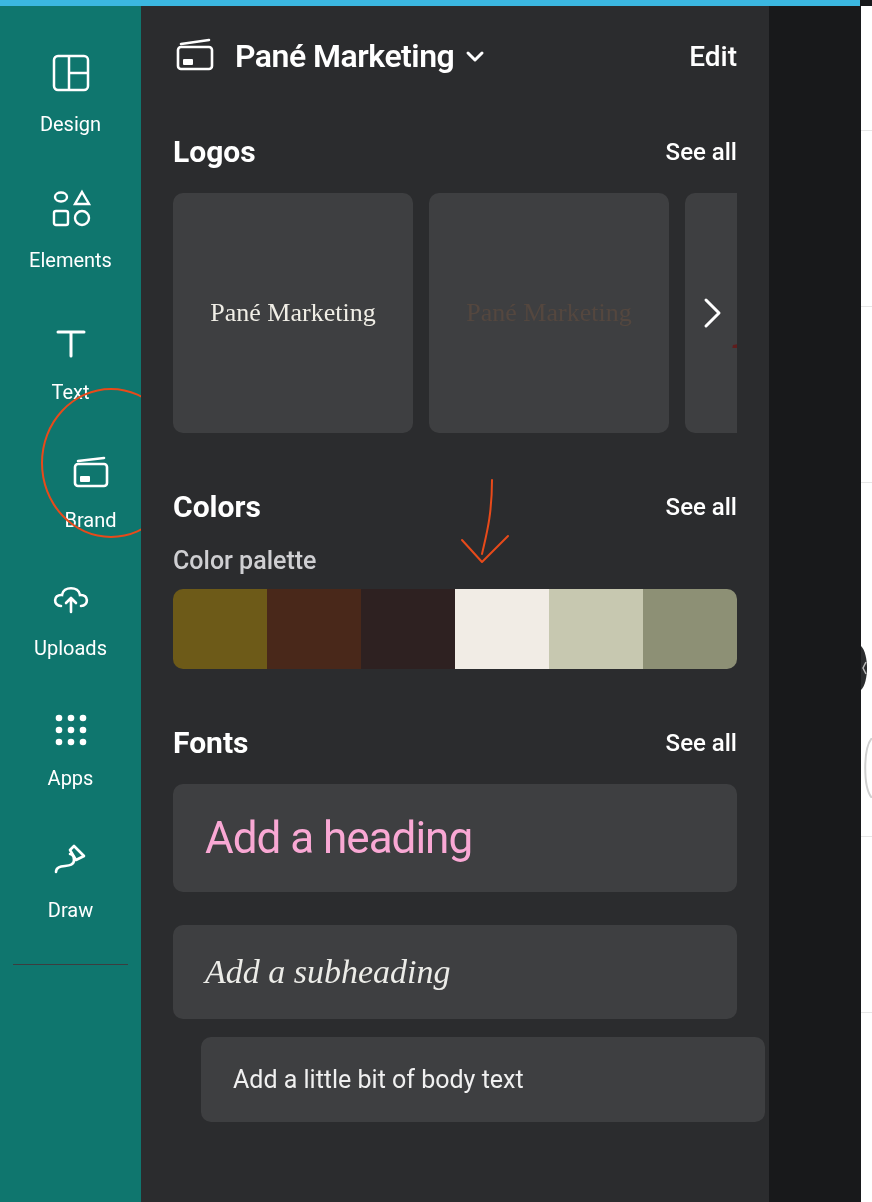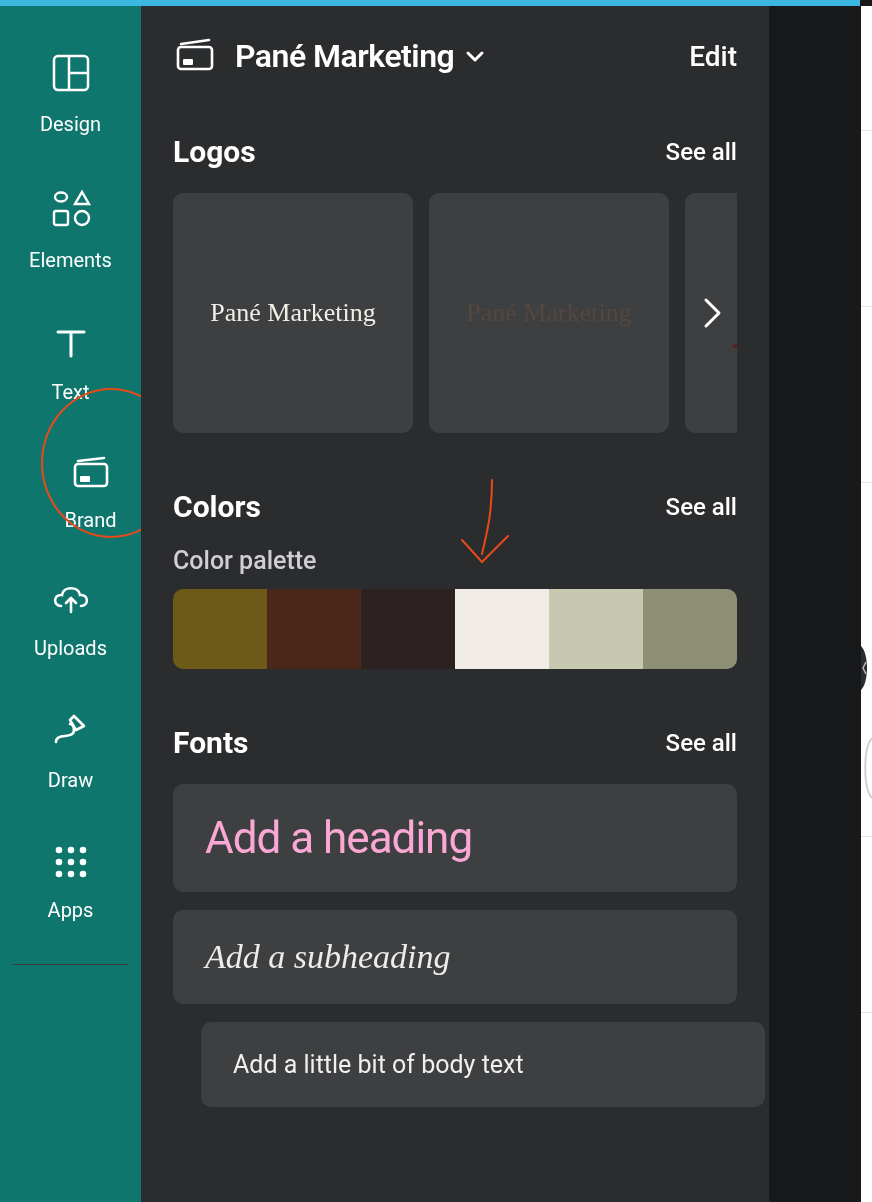--- a/index.html
+++ b/index.html
@@ -98,45 +98,45 @@
       <svg width="44" height="38" viewBox="0 0 44 38" fill="none">
         <path d="M12 26 C4 26 4 14 13 15 C14 6 30 6 31 15 C40 14 40 26 32 26" stroke="#fff" stroke-width="2.6" fill="none" stroke-linecap="round"></path>
         <path d="M22 32 V18 M22 18 L17 23 M22 18 L27 23" stroke="#fff" stroke-width="2.6" fill="none" stroke-linecap="round" stroke-linejoin="round"></path>
       </svg>
     </span>
     <span class="side-label">Uploads</span>
   </div>
 
   <div class="side-item">
     <span class="side-icon">
-      <svg width="42" height="38" viewBox="0 0 42 38" fill="none">
-        <path d="M6 30 C6 20 24 28 24 18 C24 12 20 12 20 12" stroke="#fff" stroke-width="2.6" fill="none" stroke-linecap="round"></path>
-        <path d="M24 4 L34 14 L26 18 L20 8 Z" stroke="#fff" stroke-width="2.6" fill="none" stroke-linejoin="round"></path>
-      </svg>
-    </span>
-    <span class="side-label">Draw</span>
-  </div>
-
-  <div class="side-item">
-    <span class="side-icon">
       <svg width="36" height="36" viewBox="0 0 36 36" fill="#fff">
         <circle cx="6" cy="6" r="3.3"></circle>
           <circle cx="18" cy="6" r="3.3"></circle>
           <circle cx="30" cy="6" r="3.3"></circle>
         <circle cx="6" cy="18" r="3.3"></circle>
           <circle cx="18" cy="18" r="3.3"></circle>
           <circle cx="30" cy="18" r="3.3"></circle>
         <circle cx="6" cy="30" r="3.3"></circle>
           <circle cx="18" cy="30" r="3.3"></circle>
           <circle cx="30" cy="30" r="3.3"></circle>
       </svg>
     </span>
     <span class="side-label">Apps</span>
   </div>
 
+  <div class="side-item">
+    <span class="side-icon">
+      <svg width="42" height="38" viewBox="0 0 42 38" fill="none">
+        <path d="M6 30 C6 20 24 28 24 18 C24 12 20 12 20 12" stroke="#fff" stroke-width="2.6" fill="none" stroke-linecap="round"></path>
+        <path d="M24 4 L34 14 L26 18 L20 8 Z" stroke="#fff" stroke-width="2.6" fill="none" stroke-linejoin="round"></path>
+      </svg>
+    </span>
+    <span class="side-label">Draw</span>
+  </div>
+
   <div class="divider"></div>
 
 </div>
 
 <div class="panel">
   <div class="panel-header">
     <div class="brand-left">
       <span>
         <svg width="44" height="40" viewBox="0 0 44 40" fill="none">
           <rect x="5" y="13" width="34" height="22" rx="3" stroke="#fff" stroke-width="2.6" fill="none"></rect>
@@ -199,21 +199,21 @@
   </div>
 
   <div class="section">
     <div class="section-title-row">
       <div class="section-title">Fonts</div>
       <div class="see-all">See all</div>
     </div>
     <div class="font-card">
       <div class="font-heading">Add a heading</div>
     </div>
-    <div class="font-card" style="margin-top:18px;">
+    <div class="font-card" style="margin-top:33px;">
       <div class="font-sub">Add a subheading</div>
     </div>
     <div class="font-card" style="margin-top:18px;margin-left:28px;">
       <div class="font-body">Add a little bit of body text</div>
     </div>
   </div>
 </div>
 
 <svg class="arrow-svg" width="80" height="100" viewBox="0 0 80 100">
   <path d="M44 4 C44 40 38 60 34 78" stroke="#e84a1a" stroke-width="2" fill="none" stroke-linecap="round"></path>

